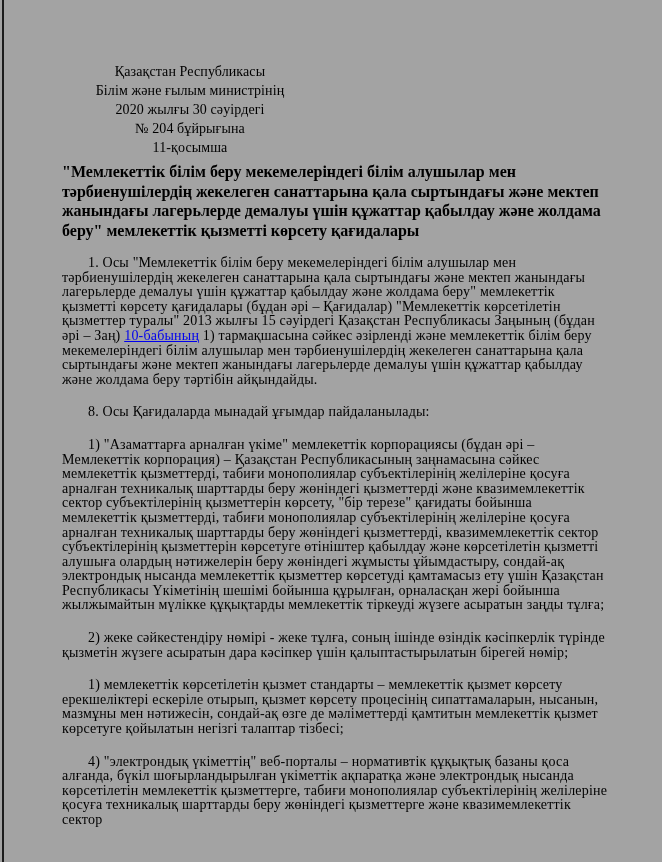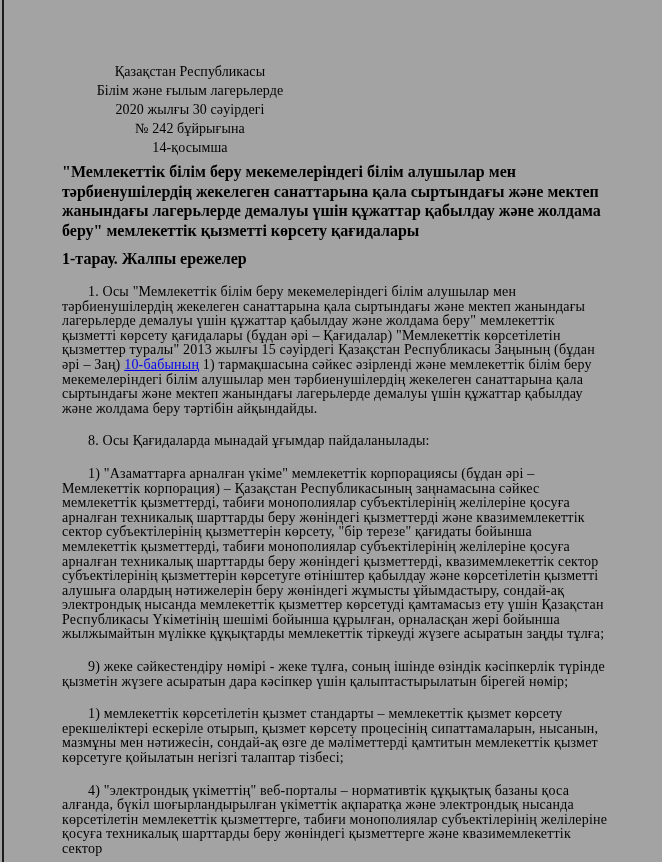--- a/index.html
+++ b/index.html
@@ -70,36 +70,35 @@
 </head>
 <body>
 
 <div class="page">
   <div class="edge-line"></div>
 
   <div class="content">
 
     <div class="approval-header">
       <div>Қазақстан Республикасы</div>
-      <div>Білім және ғылым лагерьлерде</div>
+      <div>Білім және ғылым министрінің</div>
       <div>2020 жылғы 30 сәуірдегі</div>
-      <div>№ 242 бұйрығына</div>
-      <div>14-қосымша</div>
+      <div>№ 204 бұйрығына</div>
+      <div>11-қосымша</div>
     </div>
 
     <div class="doc-title">"Мемлекеттік білім беру мекемелеріндегі білім алушылар мен тәрбиенушілердің жекелеген санаттарына қала сыртындағы және мектеп жанындағы лагерьлерде демалуы үшін құжаттар қабылдау және жолдама беру" мемлекеттік қызметті көрсету қағидалары</div>
 
-    <div class="chapter-heading">1-тарау. Жалпы ережелер</div>
 
     <p class="para first"><span>1. Осы "Мемлекеттік білім беру мекемелеріндегі білім алушылар мен тәрбиенушілердің жекелеген санаттарына қала сыртындағы және мектеп жанындағы лагерьлерде демалуы үшін құжаттар қабылдау және жолдама беру" мемлекеттік қызметті көрсету қағидалары (бұдан әрі – Қағидалар) "Мемлекеттік көрсетілетін қызметтер туралы" 2013 жылғы 15 сәуірдегі Қазақстан Республикасы Заңының (бұдан әрі – Заң) </span><a class="doc-link" href="#">10-бабының</a><span> 1) тармақшасына сәйкес әзірленді және мемлекеттік білім беру мекемелеріндегі білім алушылар мен тәрбиенушілердің жекелеген санаттарына қала сыртындағы және мектеп жанындағы лагерьлерде демалуы үшін құжаттар қабылдау және жолдама беру тәртібін айқындайды.</span></p>
 
     <p class="para">8. Осы Қағидаларда мынадай ұғымдар пайдаланылады:</p>
 
     <p class="para">1) "Азаматтарға арналған үкіме" мемлекеттік корпорациясы (бұдан әрі – Мемлекеттік корпорация) – Қазақстан Республикасының заңнамасына сәйкес мемлекеттік қызметтерді, табиғи монополиялар субъектілерінің желілеріне қосуға арналған техникалық шарттарды беру жөніндегі қызметтерді және квазимемлекеттік сектор субъектілерінің қызметтерін көрсету, "бір терезе" қағидаты бойынша мемлекеттік қызметтерді, табиғи монополиялар субъектілерінің желілеріне қосуға арналған техникалық шарттарды беру жөніндегі қызметтерді, квазимемлекеттік сектор субъектілерінің қызметтерін көрсетуге өтініштер қабылдау және көрсетілетін қызметті алушыға олардың нәтижелерін беру жөніндегі жұмысты ұйымдастыру, сондай-ақ электрондық нысанда мемлекеттік қызметтер көрсетуді қамтамасыз ету үшін Қазақстан Республикасы Үкіметінің шешімі бойынша құрылған, орналасқан жері бойынша жылжымайтын мүлікке құқықтарды мемлекеттік тіркеуді жүзеге асыратын заңды тұлға;</p>
 
-    <p class="para">9) жеке сәйкестендіру нөмірі - жеке тұлға, соның ішінде өзіндік кәсіпкерлік түрінде қызметін жүзеге асыратын дара кәсіпкер үшін қалыптастырылатын бірегей нөмір;</p>
+    <p class="para">2) жеке сәйкестендіру нөмірі - жеке тұлға, соның ішінде өзіндік кәсіпкерлік түрінде қызметін жүзеге асыратын дара кәсіпкер үшін қалыптастырылатын бірегей нөмір;</p>
 
     <p class="para">1) мемлекеттік көрсетілетін қызмет стандарты – мемлекеттік қызмет көрсету ерекшеліктері ескеріле отырып, қызмет көрсету процесінің сипаттамаларын, нысанын, мазмұны мен нәтижесін, сондай-ақ өзге де мәліметтерді қамтитын мемлекеттік қызмет көрсетуге қойылатын негізгі талаптар тізбесі;</p>
 
     <p class="para">4) "электрондық үкіметтің" веб-порталы – нормативтік құқықтық базаны қоса алғанда, бүкіл шоғырландырылған үкіметтік ақпаратқа және электрондық нысанда көрсетілетін мемлекеттік қызметтерге, табиғи монополиялар субъектілерінің желілеріне қосуға техникалық шарттарды беру жөніндегі қызметтерге және квазимемлекеттік сектор</p>
 
   </div>
 </div>
 
 </body></html>

